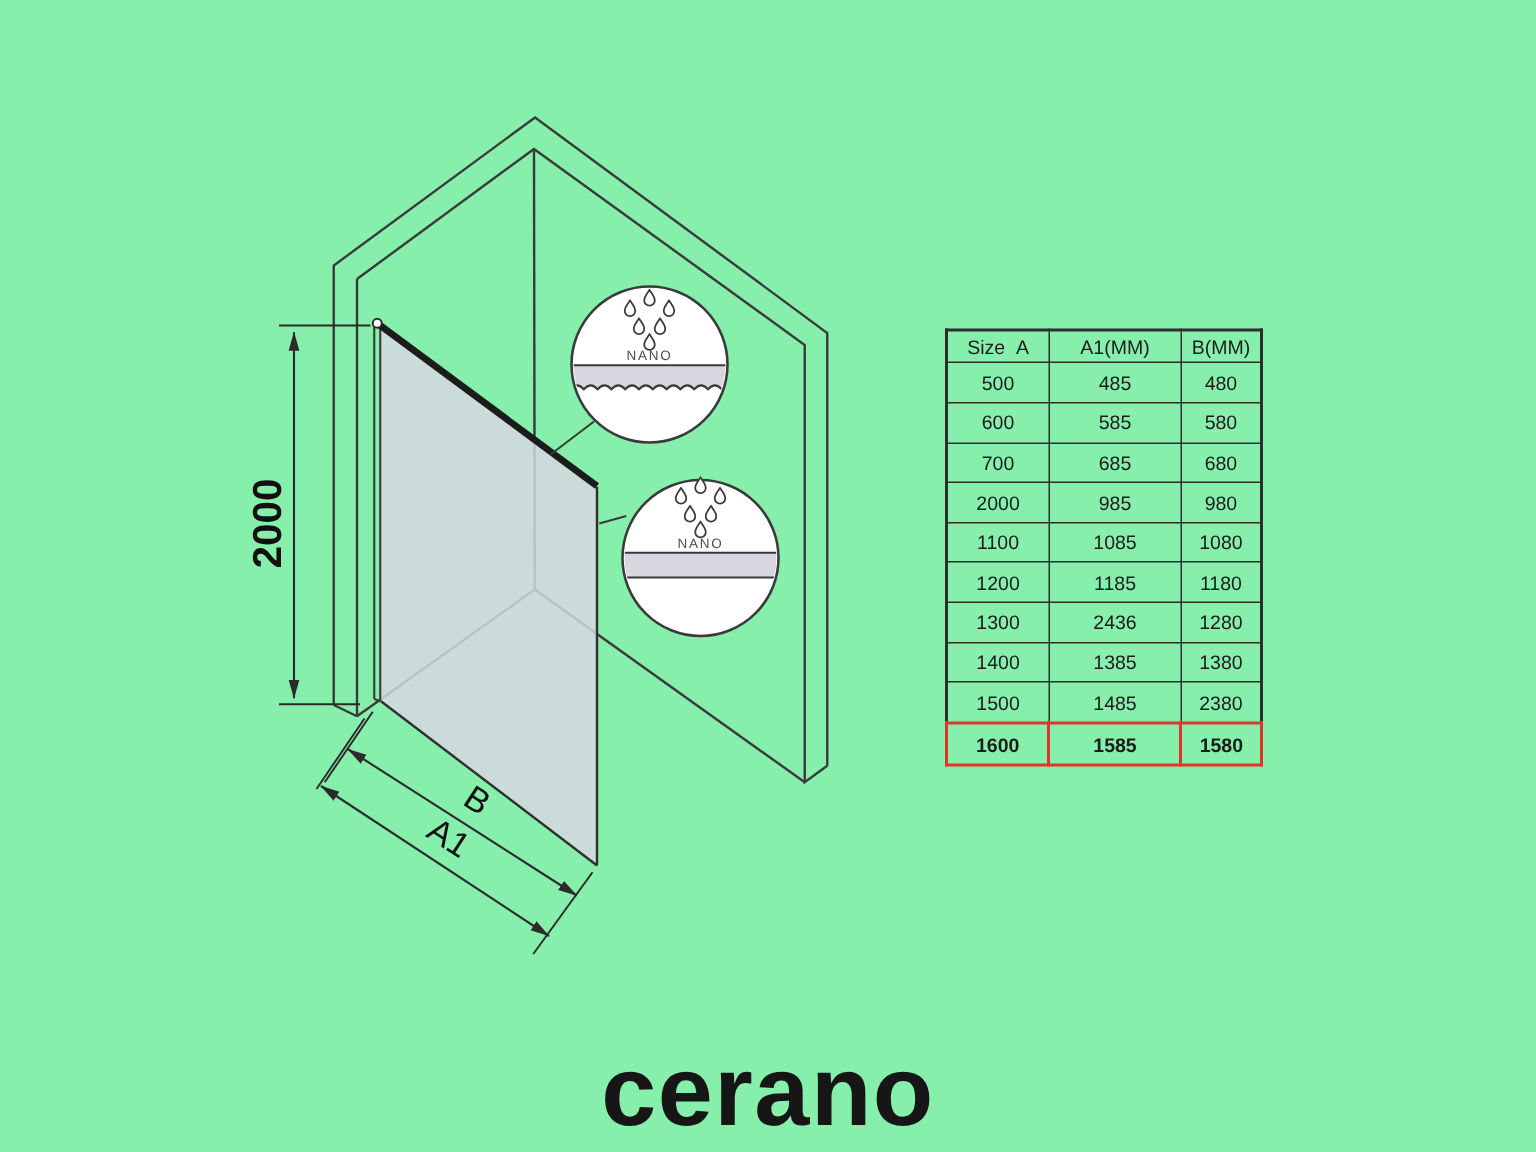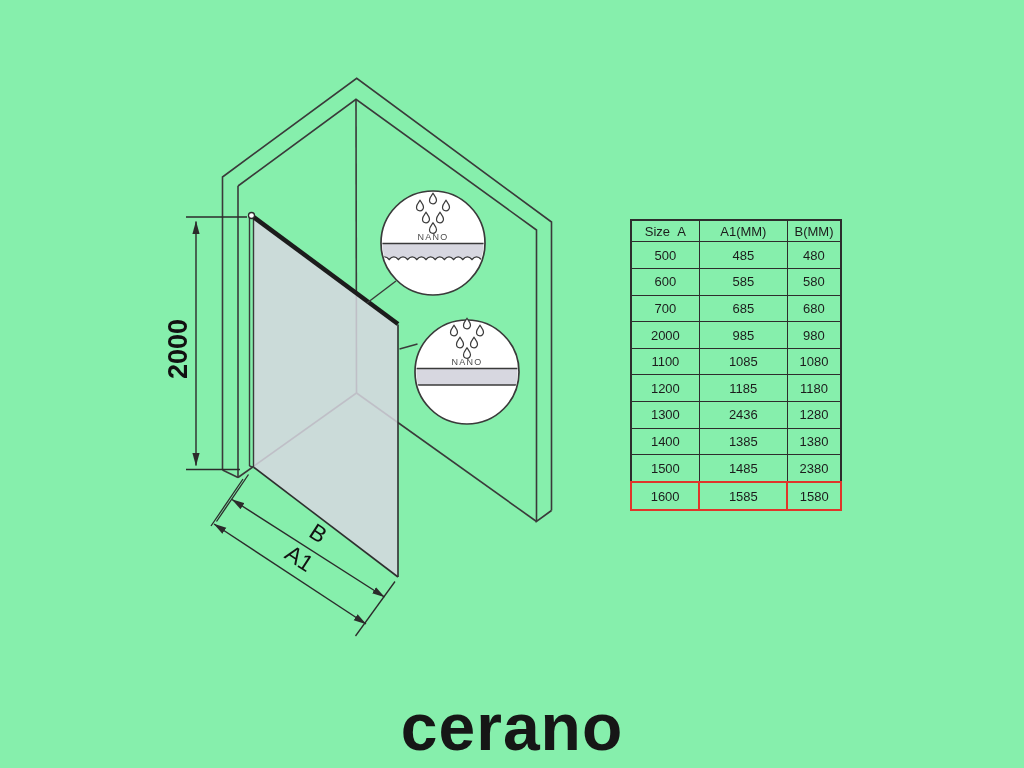--- a/index.html
+++ b/index.html
@@ -7,21 +7,21 @@
           font-family:"Liberation Sans",sans-serif;}
   
   #size-table{position:absolute;left:630px;top:219px;width:212px;height:292px;
               border-collapse:collapse;table-layout:fixed;
               font-family:"Liberation Sans",sans-serif;}
   #size-table th,#size-table td{
       border:1.5px solid #2d2d2d;text-align:center;vertical-align:middle;
       font-size:13px;font-weight:400;color:#1c1c1c;padding:0;height:20.4px;
       white-space:nowrap;overflow:hidden;}
   #size-table{border:2px solid #2d2d2d;}
-  #size-table tr.hl td{border:2.5px solid var(--hl-color,#e0352b);}
+  #size-table tr.hl td{border:2.5px solid var(--hl-color,#e0352b);font-weight:bold;}
   
   #brand-logo{position:absolute;left:50%;top:694px;transform:translateX(-50%);
       font-size:66px;font-weight:700;letter-spacing:1px;color:#161616;
       font-family:"Liberation Sans",sans-serif;line-height:1;}
   
   svg text{font-family:"Liberation Sans",sans-serif;}
   .wall{stroke:#3a3a3a;stroke-width:1.6;fill:none;}
   .thin{stroke:#3a3a3a;stroke-width:1.4;fill:none;}
   .glass-fill{fill:var(--glass-color,#d7d7e0);fill-opacity:.85;stroke:none;}
   .glass-edge{stroke:#2f2f2f;stroke-width:1.6;fill:none;}

